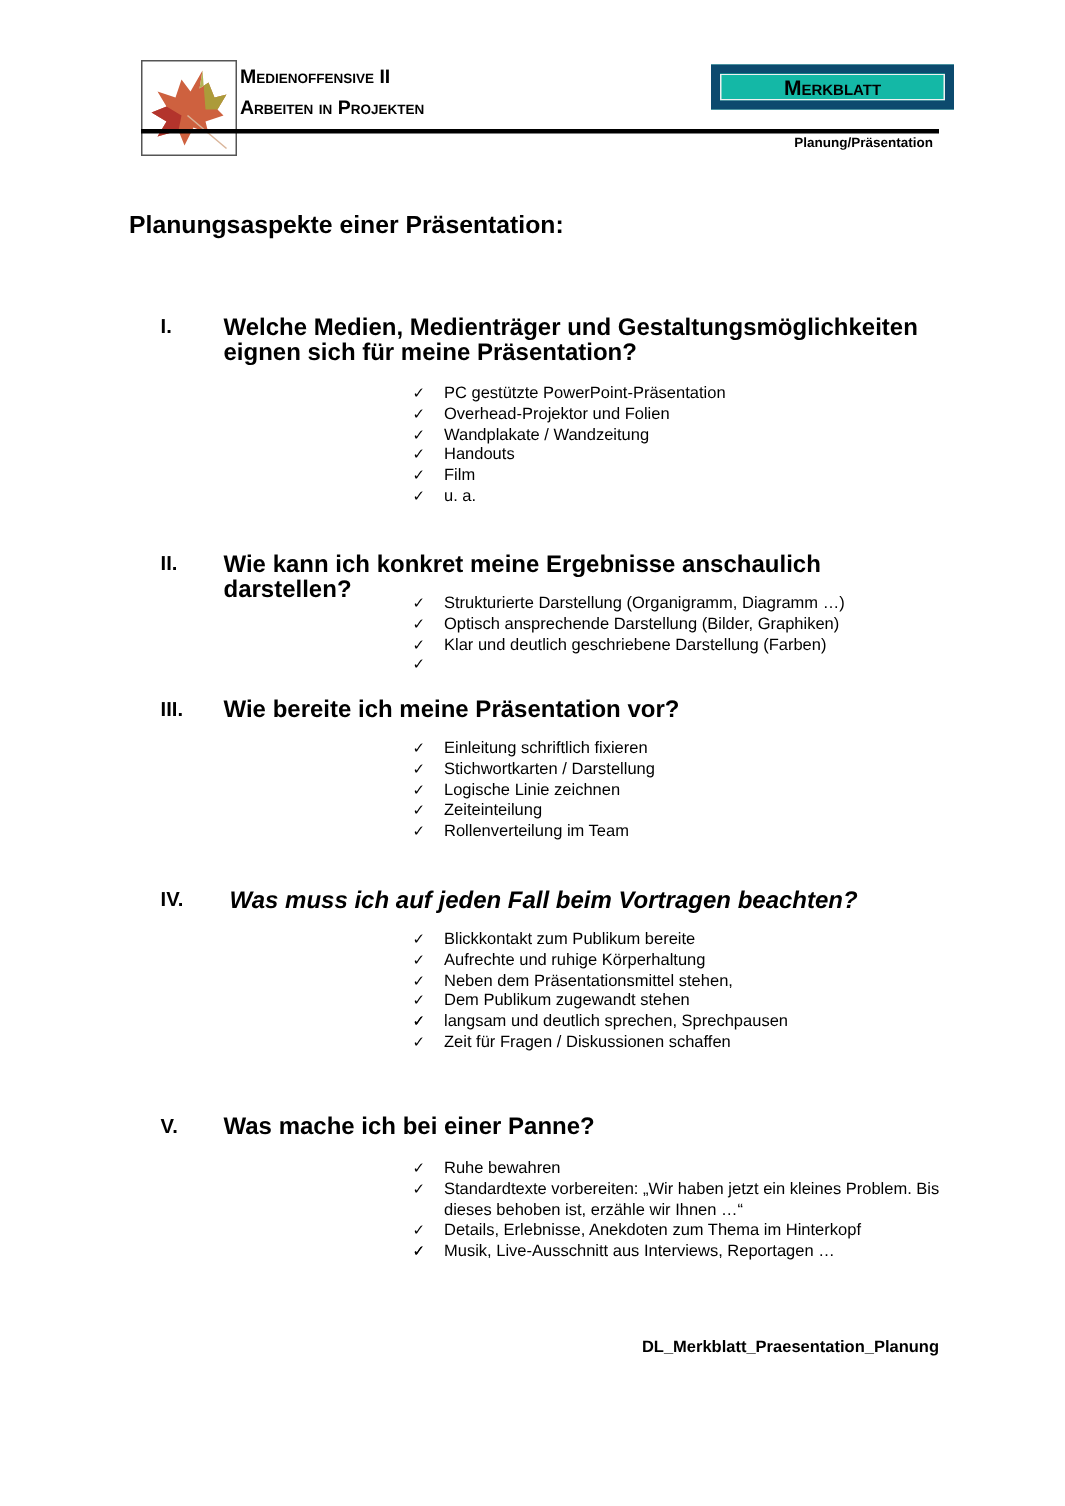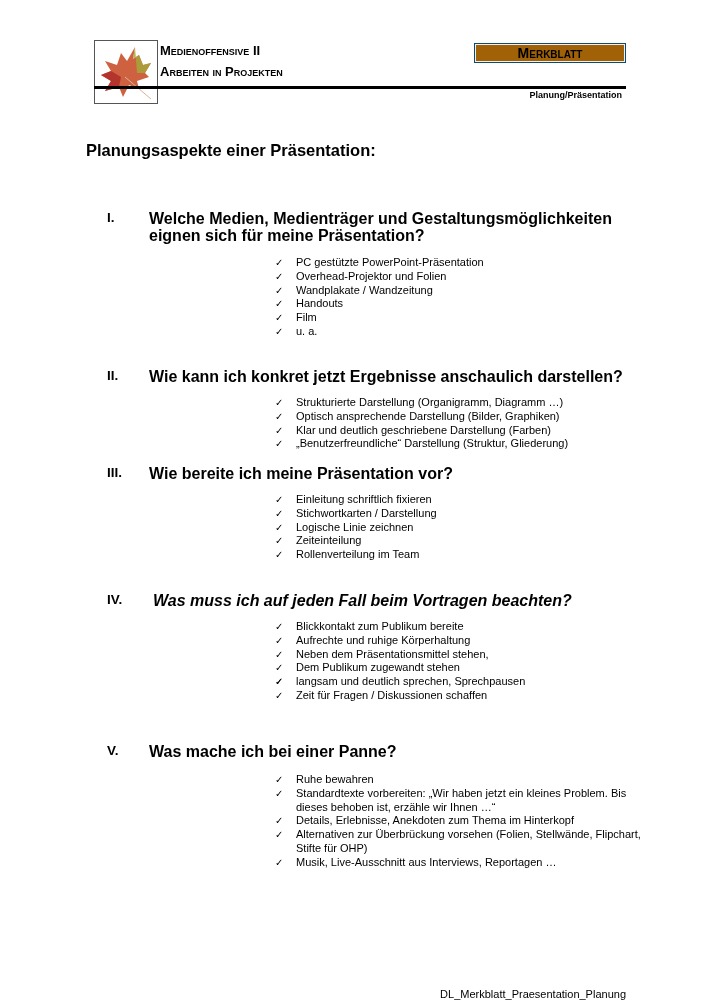--- a/index.html
+++ b/index.html
@@ -14,21 +14,21 @@
   .header-rule {
     position: absolute; left: 94px; top: 86px; width: 532px; height: 3px; background: #000;
   }
   .brand1, .brand2 {
     position: absolute; left: 160px; font-weight: bold; font-size: 13px; font-variant: small-caps; letter-spacing: 0;
   }
   .brand1 { top: 43px; text-align: right; }
   .brand2 { top: 64px; }
   .badge {
     position: absolute; left: 474px; top: 43px; width: 150px; height: 18px;
-    background: #a16207; border: 1px solid #0c4a6e; box-shadow: inset 0 0 0 1px #f0f0f0;
+    background: #14b8a6; border: 6px solid #0c4a6e; box-shadow: inset 0 0 0 1px #f0f0f0;
     text-align: center; font-weight: bold; font-size: 14px; line-height: 18px; font-variant: small-caps;
   }
   .subtopic {
     position: absolute; right: 88px; top: 90px; font-size: 9px; font-weight: bold;
   }
   .page-title {
     position: absolute; left: 86px; top: 141px; font-size: 16.5px; font-weight: bold;
   }
   .section { position: absolute; left: 0; width: 710px; }
   .sec-num {
@@ -40,21 +40,21 @@
   .items {
     position: absolute; left: 272px; margin: 0; padding: 0; list-style: none; width: 380px;
   }
   .items li {
     position: relative; padding-left: 24px; font-size: 11px; line-height: 13.8px;
   }
   .check {
     position: absolute; left: 3px; top: 0; font-size: 10px;
   }
   .footer {
-    position: absolute; right: 84px; top: 988px; font-size: 11px;
+    position: absolute; right: 84px; top: 892px; font-size: 11px; font-weight: bold;
   }
 </style>
 </head>
 <body>
 
 <div class="logo">
   <svg width="62" height="62" viewBox="0 0 62 62">
     <path d="M40 6 L38 18 L44 14 L48 24 L56 22 L50 32 L54 36 L42 40 L44 48 L34 44 L28 56 L24 46 L10 50 L16 40 L6 34 L16 30 L10 20 L22 24 L26 12 L32 20 Z" fill="#c9502a" opacity="0.9"></path>
     <path d="M40 6 L38 18 L44 14 L48 24 L56 22 L50 32 L42 32 Z" fill="#a6a63a" opacity="0.85"></path>
     <path d="M16 30 L6 34 L16 40 L10 50 L24 46 L26 36 Z" fill="#b0302a" opacity="0.9"></path>
@@ -77,26 +77,26 @@
         <li><span class="check">✓</span><span>PC gestützte PowerPoint-Präsentation</span></li>
         <li><span class="check">✓</span><span>Overhead-Projektor und Folien</span></li>
         <li><span class="check">✓</span><span>Wandplakate / Wandzeitung</span></li>
         <li><span class="check">✓</span><span>Handouts</span></li>
         <li><span class="check">✓</span><span>Film</span></li>
         <li><span class="check">✓</span><span>u. a.</span></li>
       </ul>
     </div>
     <div class="section" style="top: 368px;">
       <div class="sec-num">II.</div>
-      <div class="sec-q">Wie kann ich konkret jetzt Ergebnisse anschaulich darstellen?</div>
+      <div class="sec-q">Wie kann ich konkret meine Ergebnisse anschaulich darstellen?</div>
       <ul class="items" style="top: 28px;">
         <li><span class="check">✓</span><span>Strukturierte Darstellung (Organigramm, Diagramm …)</span></li>
         <li><span class="check">✓</span><span>Optisch ansprechende Darstellung (Bilder, Graphiken)</span></li>
         <li><span class="check">✓</span><span>Klar und deutlich geschriebene Darstellung (Farben)</span></li>
-        <li><span class="check">✓</span><span>„Benutzerfreundliche“ Darstellung (Struktur, Gliederung)</span></li>
+        <li><span class="check">✓</span></li>
       </ul>
     </div>
     <div class="section" style="top: 465px;">
       <div class="sec-num">III.</div>
       <div class="sec-q">Wie bereite ich meine Präsentation vor?</div>
       <ul class="items" style="top: 28px;">
         <li><span class="check">✓</span><span>Einleitung schriftlich fixieren</span></li>
         <li><span class="check">✓</span><span>Stichwortkarten / Darstellung</span></li>
         <li><span class="check">✓</span><span>Logische Linie zeichnen</span></li>
         <li><span class="check">✓</span><span>Zeiteinteilung</span></li>
@@ -116,19 +116,19 @@
         <li><span class="check">✓</span><span>Zeit für Fragen / Diskussionen schaffen</span></li>
       </ul>
     </div>
     <div class="section" style="top: 743px;">
       <div class="sec-num">V.</div>
       <div class="sec-q">Was mache ich bei einer Panne?</div>
       <ul class="items" style="top: 30px;">
         <li><span class="check">✓</span><span>Ruhe bewahren</span></li>
         <li><span class="check">✓</span><span>Standardtexte vorbereiten: „Wir haben jetzt ein kleines Problem. Bis dieses behoben ist, erzähle wir Ihnen …“</span></li>
         <li><span class="check">✓</span><span>Details, Erlebnisse, Anekdoten zum Thema im Hinterkopf</span></li>
-        <li><span class="check">✓</span><span>Alternativen zur Überbrückung vorsehen (Folien, Stellwände, Flipchart, Stifte für OHP)</span></li>
+        <li><span class="check">✓</span></li>
         <li><span class="check">✓</span><span>Musik, Live-Ausschnitt aus Interviews, Reportagen …</span></li>
       </ul>
     </div>
   </div>
 
 <div class="footer">DL_Merkblatt_Praesentation_Planung</div>
 
 </body></html>

